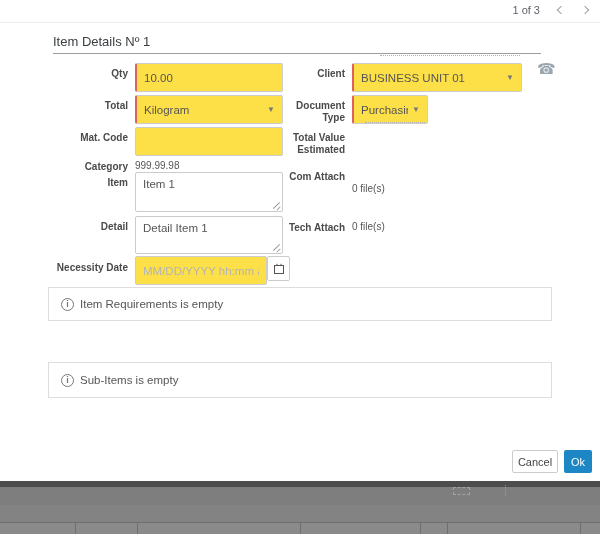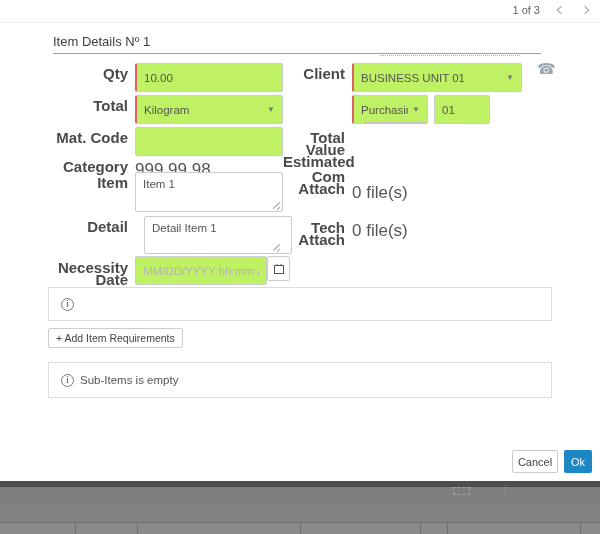--- a/index.html
+++ b/index.html
@@ -11,26 +11,26 @@
   .chev { width:6px; height:6px; border-left:1.5px solid #9aa0a6; border-bottom:1.5px solid #9aa0a6; display:inline-block; cursor:pointer; }
   .chev.left  { transform:rotate(45deg); }
   .chev.right { transform:rotate(-135deg); }
   .top-divider { position:absolute; top:22px; left:0; width:600px; border-top:1px solid #ececec; }
 
   
   .dialog-title { position:absolute; left:53px; top:34px; font-size:13px; font-weight:normal; color:#3c4043; }
   .title-rule { position:absolute; left:53px; top:53px; width:488px; border-top:1px solid #9e9e9e; }
 
   
-  .lbl { position:absolute; font-size:15px; font-weight:bold; color:#4a4a4a; text-align:right; line-height:12px; }
+  .lbl { position:absolute; font-size:10px; font-weight:bold; color:#4a4a4a; text-align:right; line-height:12px; }
   .lbl-left  { left:30px;  width:98px; }
   .lbl-right { left:283px; width:62px; }
-  .static-val { position:absolute; font-size:17px; color:#555; }
+  .static-val { position:absolute; font-size:10px; color:#555; }
 
-  .field { position:absolute; height:29px; border:1px solid #ccc; border-radius:2px; background:#bef264;
+  .field { position:absolute; height:29px; border:1px solid #ccc; border-radius:2px; background:#fde047;
            font-size:11.5px; color:#555; padding:0 7px; font-family:inherit; outline:none; }
   .required { border-left:2px solid #e05f5f; }
   .field::placeholder { color:#b3b3b3; }
 
   .sel { display:flex; align-items:center; justify-content:space-between; cursor:pointer; }
   .sel .caret { font-size:8px; color:#777; margin-left:4px; flex:none; }
   .sel .sel-text { overflow:hidden; white-space:nowrap; }
 
   .tarea { position:absolute; border:1px solid #ccc; border-radius:2px; background:#fff;
            font-size:11.5px; color:#555; padding:5px 7px; font-family:inherit; resize:none;
@@ -98,21 +98,21 @@
   <input class="field" style="left: 135px; top: 127px; width: 148px;" value="">
 
   <div class="lbl lbl-left" style="top:161px">Category</div>
   <div class="static-val" style="left:135px; top:160px">999.99.98</div>
 
   <div class="lbl lbl-left" style="top:177px">Item</div>
   <textarea class="tarea required" style="left: 135px; top: 172px; width: 148px; height: 40px;">Item 1</textarea>
   <span class="grip" style="left:272px; top:201px"></span>
 
   <div class="lbl lbl-left" style="top:221px">Detail</div>
-  <textarea class="tarea" style="left: 144px; top: 216px; width: 148px; height: 38px;">Detail Item 1</textarea>
+  <textarea class="tarea" style="left: 135px; top: 216px; width: 148px; height: 38px;">Detail Item 1</textarea>
   <span class="grip" style="left:272px; top:243px"></span>
 
   <div class="lbl lbl-left" style="top:262px">Necessity Date</div>
   <input class="field" style="left: 135px; top: 256px; width: 132px;" placeholder="MM/DD/YYYY hh:mm am|">
   <div class="date-btn">
     <svg width="12" height="12" viewBox="0 0 12 12">
       <rect x="1.5" y="2.5" width="9" height="8" fill="none" stroke="#555" stroke-width="1"></rect>
       <line x1="4" y1="0.8" x2="4" y2="3" stroke="#555" stroke-width="1"></line>
       <line x1="8" y1="0.8" x2="8" y2="3" stroke="#555" stroke-width="1"></line>
     </svg>
@@ -120,39 +120,39 @@
 
   <div class="dotted-hint" style="left:380px; top:55px; width:140px"></div>
 
   <div class="lbl lbl-right" style="top:68px">Client</div>
   <div class="field required sel" style="left:352px; top:63px; width:170px">
     <span class="sel-text">BUSINESS UNIT 01</span>
     <span class="caret">▼</span>
   </div>
   <span class="phone-icon">☎</span>
 
+  <div class="lbl lbl-right" style="top:100px">Document Type</div>
   <div class="field required sel" style="left:352px; top:95px; width:76px">
     <span class="sel-text">Purchasing Initia...</span>
     <span class="caret">▼</span>
   </div>
-  <input class="field" style="left: 434px; top: 95px; width: 56px;" value="01">
   <div class="dotted-hint" style="left:365px; top:122px; width:60px"></div>
 
   <div class="lbl lbl-right" style="top:132px">Total Value Estimated</div>
 
   <div class="lbl lbl-right" style="top:171px">Com Attach</div>
   <div class="static-val" style="left:352px; top:183px">0 file(s)</div>
 
   <div class="lbl lbl-right" style="top:222px">Tech Attach</div>
   <div class="static-val" style="left:352px; top:221px">0 file(s)</div>
 
   <div class="panel" style="top:287px; height:34px">
     <span class="info-icon">i</span>
+    <span>Item Requirements is empty</span>
   </div>
-  <button class="add-btn" style="left:48px; top:328px">+ Add Item Requirements</button>
 
   <div class="panel" style="top:362px; height:36px">
     <span class="info-icon">i</span>
     <span>Sub-Items is empty</span>
   </div>
 
   <button class="btn-cancel">Cancel</button>
   <button class="btn-ok" style="background: rgb(29, 135, 197);">Ok</button>
 
   <div class="bg-area">

